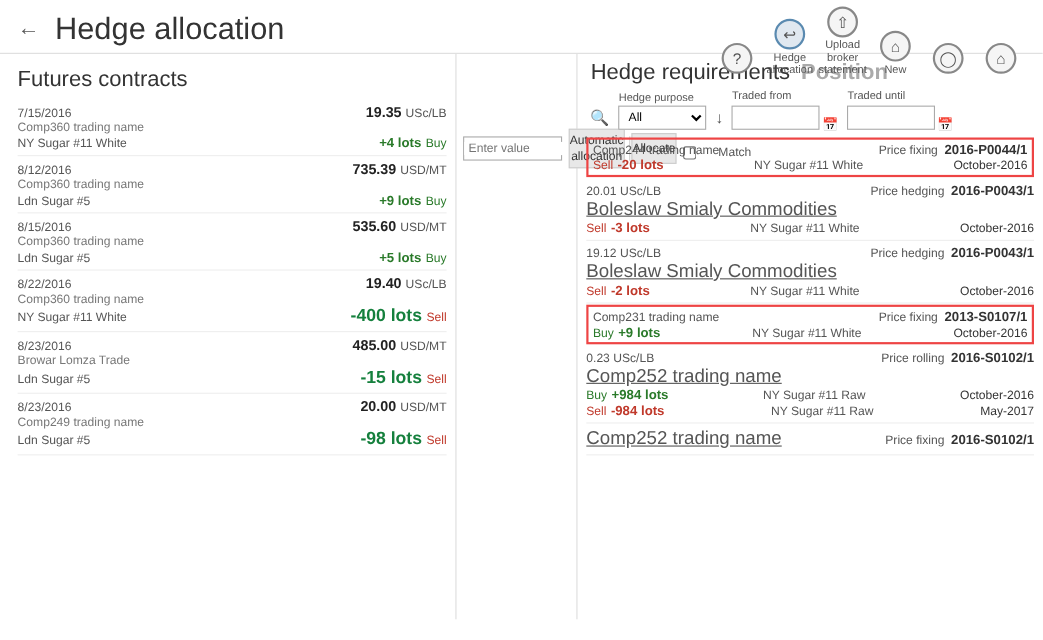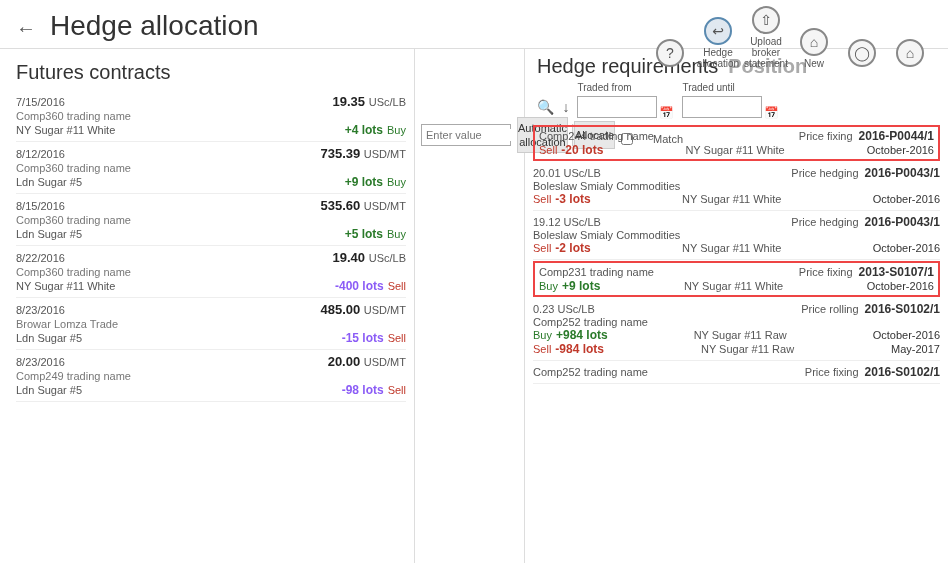--- a/index.html
+++ b/index.html
@@ -105,21 +105,21 @@
     .contract-price strong { font-weight: 700; }
     .contract-unit { font-size: 11px; color: #555; }
     .contract-row2 { color: #777; font-size: 11px; padding: 1px 0; }
     .contract-row3 {
       display: flex;
       justify-content: space-between;
       align-items: baseline;
     }
     .contract-market { color: #555; font-size: 11px; }
     .contract-lots-buy { color: #2a7a2a; font-size: 12px; font-weight: 600; margin-top: 28px; }
-    .contract-lots-sell { color: #8b5cf6; font-size: 12px; font-weight: 600; }
+    .contract-lots-sell { color: #15803d; font-size: 16px; font-weight: 600; }
     .tag-buy { color: #2a7a2a; font-size: 11px; margin-left: 4px; }
     .tag-sell { color: #c0392b; font-size: 11px; margin-left: 4px; }
 
     
     .middle-panel {
       width: 110px;
       display: flex;
       flex-direction: column;
       align-items: center;
       padding: 8px 6px;
@@ -265,21 +265,21 @@
     .hedge-detail-row {
       display: flex;
       justify-content: space-between;
       align-items: baseline;
     }
     .hedge-lots-sell { color: #c0392b; font-size: 12px; font-weight: 600; }
     .hedge-lots-buy { color: #2a7a2a; font-size: 12px; font-weight: 600; }
     .hedge-market { font-size: 11px; color: #555; }
     .hedge-period { font-size: 11px; color: #333; }
     .hedge-price { font-size: 11px; color: #555; }
-    .hedge-company { font-size: 11px; color: #555; text-align: left; }
+    .hedge-company { font-size: 17px; color: #555; text-align: left; text-decoration: underline; }
   </style>
 </head>
 <body>
 
 <div class="header">
   <button class="back-btn">←</button>
   <h1 class="page-title">Hedge allocation</h1>
   <div class="toolbar">
 
     <div class="toolbar-btn">
@@ -411,20 +411,26 @@
   </div>
 
   <div class="right-panel">
     <div class="right-header">
       <div class="right-title-row">
         <span class="right-title">Hedge requirements</span>
         <span class="right-subtitle">Position</span>
       </div>
       <div class="filter-row">
         <span class="filter-search-icon">🔍</span>
+        <div class="filter-group">
+          <span class="filter-label">Hedge purpose</span>
+          <select class="filter-select">
+            <option>All</option>
+          </select>
+        </div>
         <span class="filter-arrow">↓</span>
         <div class="filter-group">
           <span class="filter-label">Traded from</span>
           <div style="display:flex;align-items:center;gap:2px;">
             <input class="filter-date" type="text" value="" style="">
             <span class="filter-cal">📅</span>
           </div>
         </div>
         <div class="filter-group">
           <span class="filter-label">Traded until</span>

